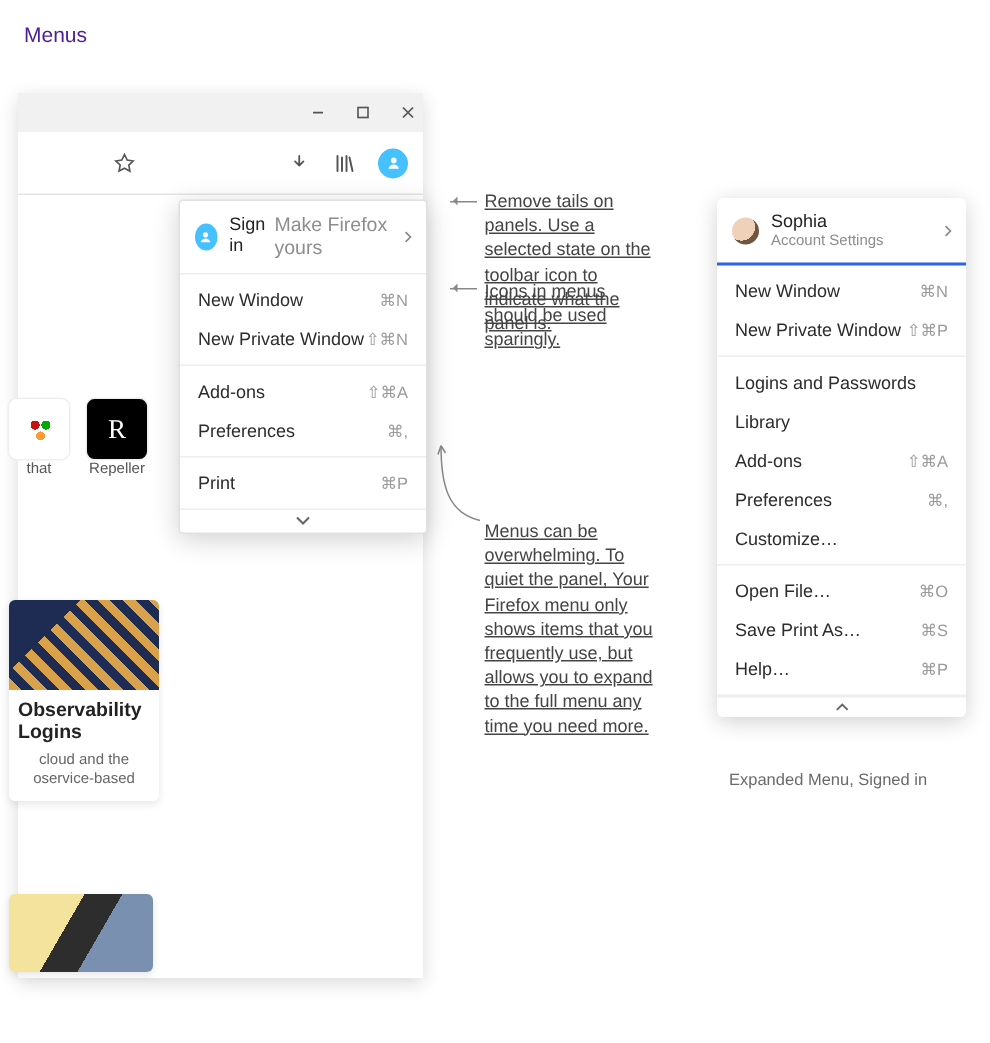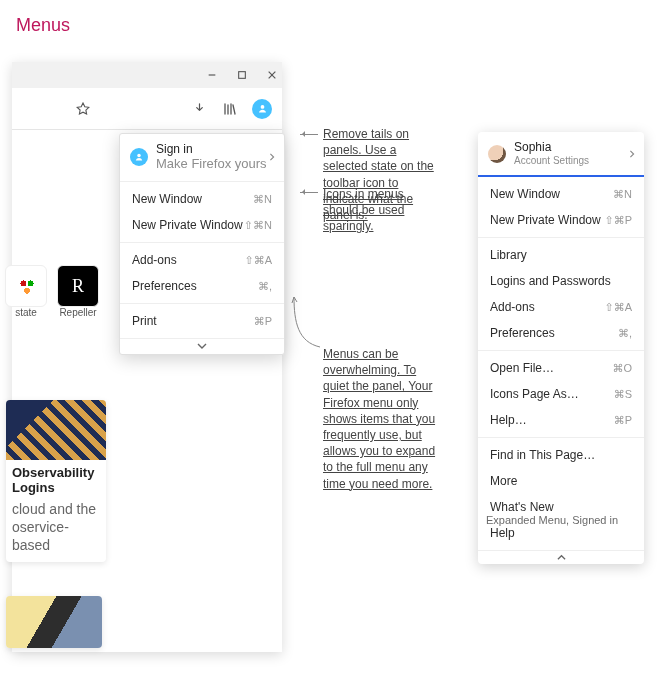--- a/index.html
+++ b/index.html
@@ -11,23 +11,23 @@
     font-size: 12px;
     color: #1e1e1e;
     background: #fff;
     overflow: hidden;
     position: relative;
   }
   .page-title {
     position: absolute;
     left: 16px;
     top: 15px;
-    font-size: 18px;
+    font-size: 14px;
     font-weight: 500;
-    color: #be185d;
+    color: #4c1d95;
   }
 
   
   .browser {
     position: absolute;
     left: 12px;
     top: 62px;
     width: 270px;
     height: 590px;
     background: #fff;
@@ -79,21 +79,21 @@
     padding: 9px 10px;
     gap: 8px;
     border-bottom: 1px solid #eee;
     position: relative;
   }
   .panel-header .av {
     width: 18px; height: 18px; border-radius:50%;
     background:#45c1ff; display:flex; align-items:center; justify-content:center;
   }
   .panel-header .av svg { width:10px; height:10px; fill:#fff; }
-  .panel-header .txt { display:flex; flex-direction:column; line-height:1.15; }
+  .panel-header .txt { display:flex; flex-direction:row; line-height:1.15; }
   .panel-header .t1 { font-size: 12px; color:#222; }
   .panel-header .t2 { font-size: 13px; color:#8d8d8d; }
   .chev { position:absolute; right:8px; top:50%; transform:translateY(-50%); color:#888; }
   .menu-section { padding: 4px 0; }
   .menu-item {
     display:flex; align-items:flex-end; justify-content:space-between;
     padding: 6px 12px;
     font-size: 12px;
     color: #2c2c2c;
     cursor: default;
@@ -138,21 +138,21 @@
     background:#fff; border-radius:4px; box-shadow:0 2px 6px rgba(0,0,0,0.1);
   }
   .pocket-img {
     height:60px; border-radius:4px 4px 0 0;
     background:
       linear-gradient(135deg, #1e2c54 0%, #1e2c54 30%, transparent 30%),
       repeating-linear-gradient(45deg, #d9a24a 0 6px, #1e2c54 6px 12px);
   }
   .pocket-body { padding:6px 6px 8px; }
   .pocket-title { font-size:13px; font-weight:600; line-height:1.15; color:#222; }
-  .pocket-desc { font-size:14px; color:#666; line-height:1.3; margin-top:4px; }
+  .pocket-desc { font-size:10px; color:#666; line-height:1.3; margin-top:4px;text-align:center; }
 
   .pocket2 {
     position:absolute; left:6px; top:596px; width:96px; height:52px;
     border-radius:4px; box-shadow:0 2px 6px rgba(0,0,0,0.1);
     background:
       linear-gradient(120deg, #f3e39c 0%, #f3e39c 40%, #2d2d2d 40%, #2d2d2d 60%, #7a90b0 60%);
   }
 
   
   .exp-panel {
@@ -233,21 +233,21 @@
           <circle cx="7" cy="5" r="2.4"></circle>
           <path d="M2.5 12c.6-2.4 2.4-3.5 4.5-3.5s3.9 1.1 4.5 3.5z"></path>
         </svg>
     </span>
   </div>
 </div>
 
 <div class="thumbs">
   <div class="thumb">
     <div class="sq th-press"></div>
-    <div>state</div>
+    <div>that</div>
   </div>
   <div class="thumb">
     <div class="sq th-rep">R</div>
     <div>Repeller</div>
   </div>
 </div>
 
 <div class="pocket-card">
   <div class="pocket-img"></div>
   <div class="pocket-body">
@@ -341,70 +341,56 @@
         <span class="shortcut">⌘N</span>
       </div>
     <div class="menu-item">
         <span>New Private Window</span>
         <span class="shortcut">⇧⌘P</span>
       </div>
   </div>
   <div class="divider"></div>
   <div class="menu-section">
     <div class="menu-item">
+        <span>Logins and Passwords</span>
+        <span class="shortcut"></span>
+      </div>
+    <div class="menu-item">
         <span>Library</span>
         <span class="shortcut"></span>
       </div>
     <div class="menu-item">
-        <span>Logins and Passwords</span>
-        <span class="shortcut"></span>
-      </div>
-    <div class="menu-item">
         <span>Add-ons</span>
         <span class="shortcut">⇧⌘A</span>
       </div>
     <div class="menu-item">
         <span>Preferences</span>
         <span class="shortcut">⌘,</span>
       </div>
+    <div class="menu-item">
+        <span>Customize…</span>
+        <span class="shortcut"></span>
+      </div>
   </div>
   <div class="divider"></div>
   <div class="menu-section">
     <div class="menu-item">
         <span>Open File…</span>
         <span class="shortcut">⌘O</span>
       </div>
     <div class="menu-item">
-        <span>Icons Page As…</span>
+        <span>Save Print As…</span>
         <span class="shortcut">⌘S</span>
       </div>
     <div class="menu-item">
         <span>Help…</span>
         <span class="shortcut">⌘P</span>
       </div>
   </div>
   <div class="divider"></div>
-  <div class="menu-section">
-    <div class="menu-item">
-        <span>Find in This Page…</span>
-        <span class="shortcut"></span>
-      </div>
-    <div class="menu-item">
-        <span>More</span>
-        <span class="shortcut"></span>
-      </div>
-    <div class="menu-item">
-        <span>What's New</span>
-        <span class="shortcut"></span>
-      </div>
-    <div class="menu-item">
-        <span>Help</span>
-        <span class="shortcut"></span>
-      </div>
-  </div>
   <div class="exp-collapse">
     <svg viewBox="0 0 10 10" width="9" height="9">
         <path d="M1 7l4-4 4 4" fill="none" stroke="#666" stroke-width="1.4"></path>
       </svg>
   </div>
 </div>
 
 <div class="caption">Expanded Menu, Signed in</div>
 
 </body></html>

